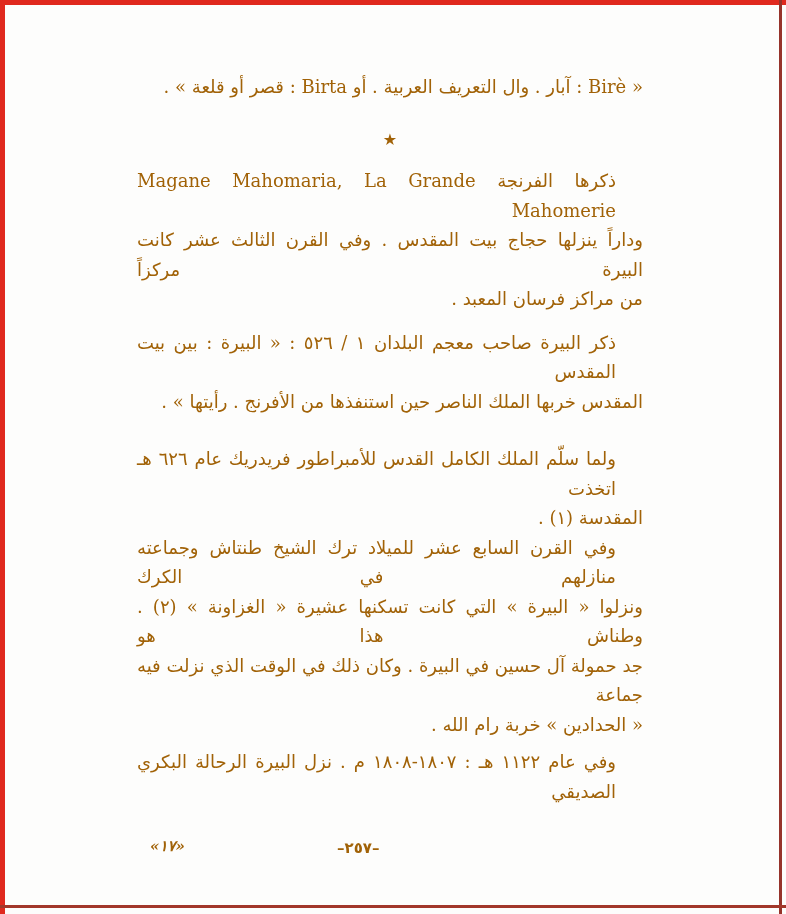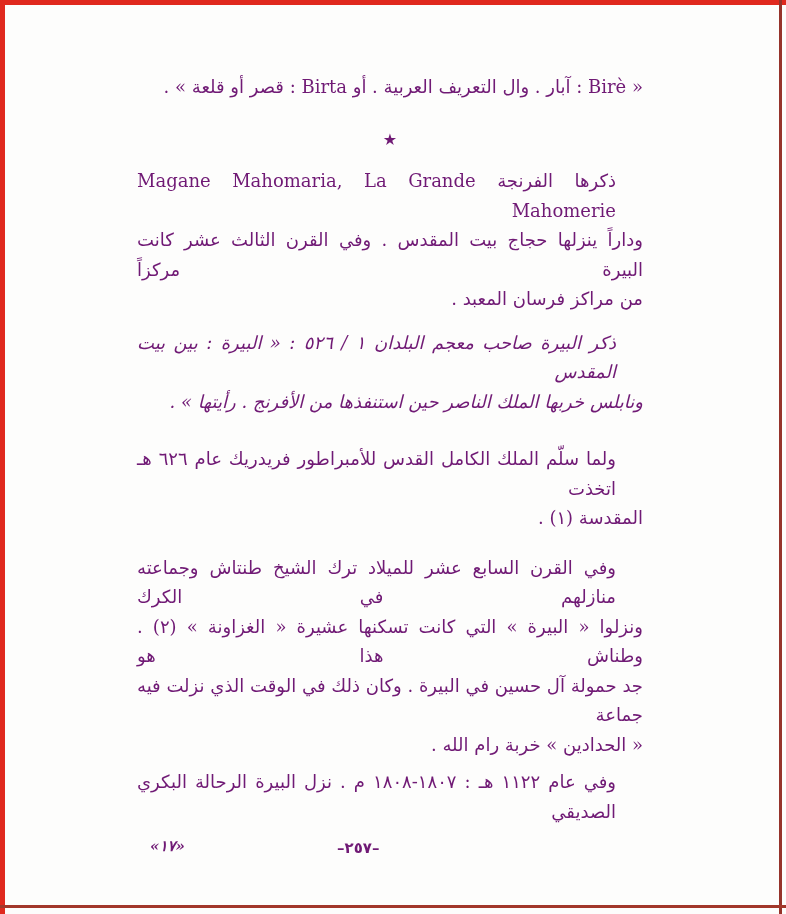--- a/index.html
+++ b/index.html
@@ -3,21 +3,21 @@
 <meta charset="utf-8">
 <style>
   html, body { margin: 0; padding: 0; background: #ffffff; }
   .page-frame {
     position: relative;
     width: 786px;
     height: 914px;
     background: #fdfdfc;
     overflow: hidden;
     font-family: "DejaVu Serif", "DejaVu Sans", serif;
-    color: #701a75;
+    color: #a16207;
   }
   .edge { position: absolute; }
   .edge.top    { left: 0; top: 0; width: 786px; height: 5px; background: #e0291e; }
   .edge.left   { left: 0; top: 0; width: 5px; height: 914px; background: #e0291e; }
   .edge.right  { left: 779px; top: 0; width: 3px; height: 914px; background: #96332a; }
   .edge.bottom { left: 0; top: 905px; width: 786px; height: 3px; background: #a2372a; }
 
   .text-col {
     position: absolute;
     left: 137px; top: 72px; width: 506px;
@@ -31,23 +31,23 @@
   .star {
     margin-top: 26px;
     height: 24px;
     line-height: 24px;
     font-size: 16px;
     text-align: center;
     font-family: "DejaVu Sans", sans-serif;
   }
   .para { margin: 0; }
   .p-a { margin-top: 14px; }
-  .p-b { margin-top: 14px; font-style: italic; }
+  .p-b { margin-top: 14px; }
   .p-c { margin-top: 28px; }
-  .p-d { margin-top: 20px; }
+  .p-d { }
   .p-e { margin-top: 8px; }
   .ln {
     font-size: 18px;
     line-height: 29.5px;
     text-align: justify;
     text-align-last: justify;
   }
   .ln.first { padding-right: 27px; }
   .ln.last  { text-align-last: right; }
   .footer-quote {
@@ -85,21 +85,21 @@
     <div class="star">★</div>
 
     <div class="para p-a">
       <div class="ln first">ذكرها الفرنجة Magane Mahomaria, La Grande Mahomerie</div>
       <div class="ln">وداراً ينزلها حجاج بيت المقدس . وفي القرن الثالث عشر كانت البيرة مركزاً</div>
       <div class="ln last">من مراكز فرسان المعبد .</div>
     </div>
 
     <div class="para p-b">
       <div class="ln first">ذكر البيرة صاحب معجم البلدان ١ / ٥٢٦ : « البيرة : بين بيت المقدس</div>
-      <div class="ln last">ونابلس خربها الملك الناصر حين استنفذها من الأفرنج . رأيتها » .</div>
+      <div class="ln last">المقدس خربها الملك الناصر حين استنفذها من الأفرنج . رأيتها » .</div>
     </div>
 
     <div class="para p-c">
       <div class="ln first">ولما سلّم الملك الكامل القدس للأمبراطور فريدريك عام ٦٢٦ هـ اتخذت</div>
       <div class="ln last">المقدسة (١) .</div>
     </div>
 
     <div class="para p-d">
       <div class="ln first">وفي القرن السابع عشر للميلاد ترك الشيخ طنتاش وجماعته منازلهم في الكرك</div>
       <div class="ln">ونزلوا « البيرة » التي كانت تسكنها عشيرة « الغزاونة » (٢) . وطناش هذا هو</div>

